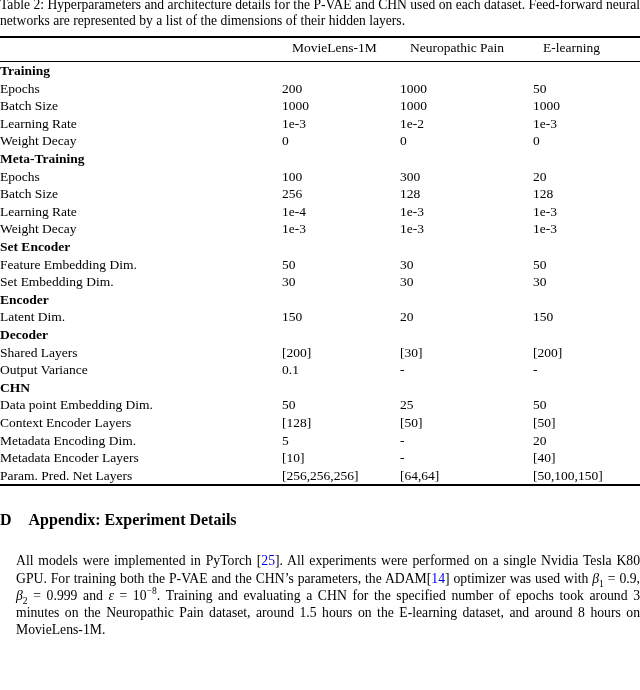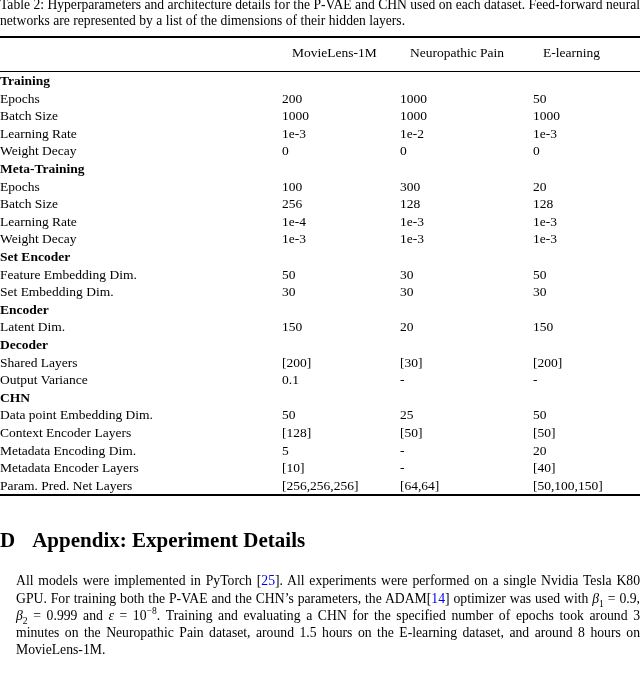--- a/index.html
+++ b/index.html
@@ -29,21 +29,21 @@
     border-bottom: 2px solid #000;
     font-size: 13.5px;
   }
   table.hp col.c-label { width: 282px; }
   table.hp col.c-v1 { width: 118px; }
   table.hp col.c-v2 { width: 133px; }
   table.hp col.c-v3 { width: 107px; }
   table.hp thead th {
     font-weight: normal;
     text-align: left;
-    height: 35px;
+    height: 25px;
     vertical-align: middle;
     padding: 0 0 2px 10px;
     border-bottom: 1.4px solid #000;
     white-space: nowrap;
   }
   table.hp td {
     height: 17.6px;
     line-height: 17.6px;
     padding: 0;
     vertical-align: middle;
@@ -55,22 +55,22 @@
     padding-left: 10px;
   }
   td.label {
     text-align: left;
     padding-right: 2px;
   }
   td.val { padding-left: 10px; }
 
   
   .heading {
-    margin-top: 34px;
-    font-size: 21px;
+    margin-top: 24px;
+    font-size: 16px;
     font-weight: bold;
     line-height: 20px;
   }
   .heading .sec-letter { display: inline-block; margin-right: 17px; }
 
   
   .bodytext {
     margin-top: 22px;
     font-size: 13.7px;
     line-height: 17.2px;

